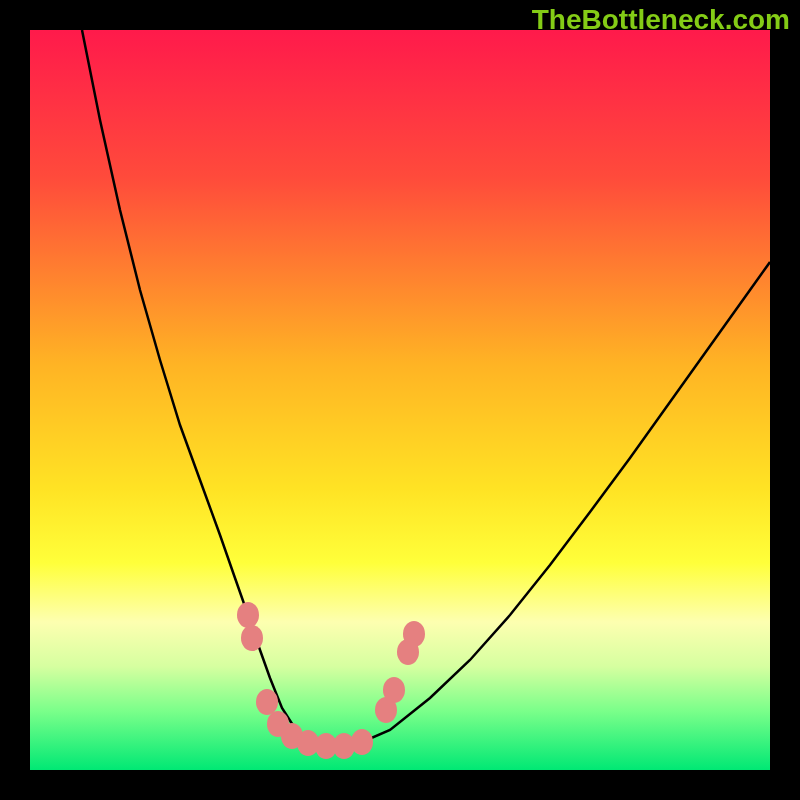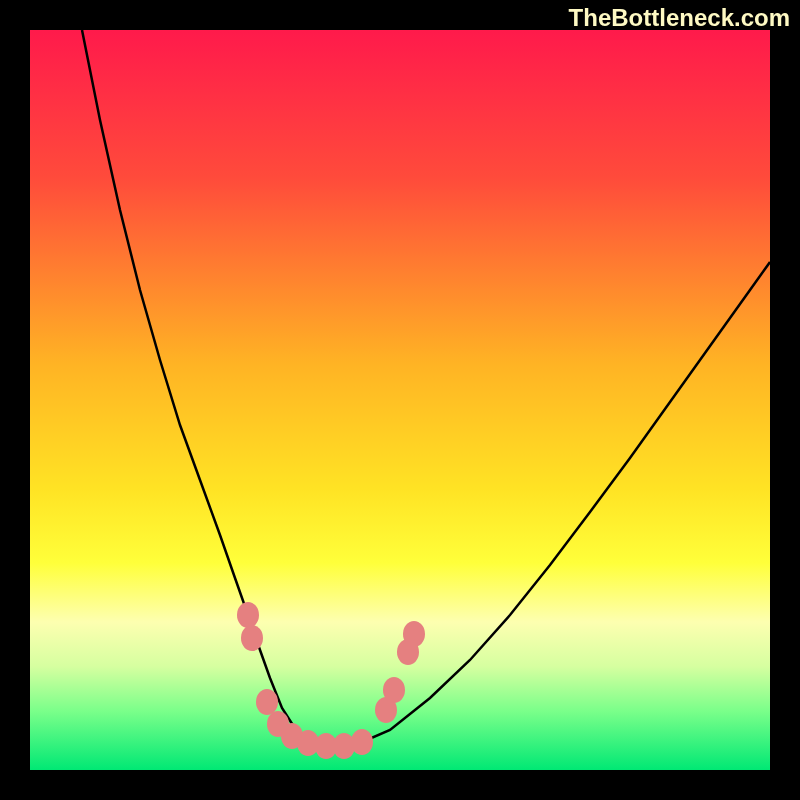--- a/index.html
+++ b/index.html
@@ -24,23 +24,23 @@
     top: 30px;
     width: 740px;
     height: 740px;
     overflow: hidden;
   }
   .watermark {
     position: absolute;
     top: 4px;
     right: 10px;
     font-family: Arial, Helvetica, sans-serif;
-    font-size: 24px;
+    font-size: 28px;
     font-weight: 600;
-    color: #fef9c3;
+    color: #84cc16;
     letter-spacing: 0px;
   }
   svg { display: block; }
 </style>
 </head>
 <body>
 
 <div class="frame">
   <div class="plot">
     <svg id="chart-svg" width="740" height="740" viewBox="0 0 740 740">

